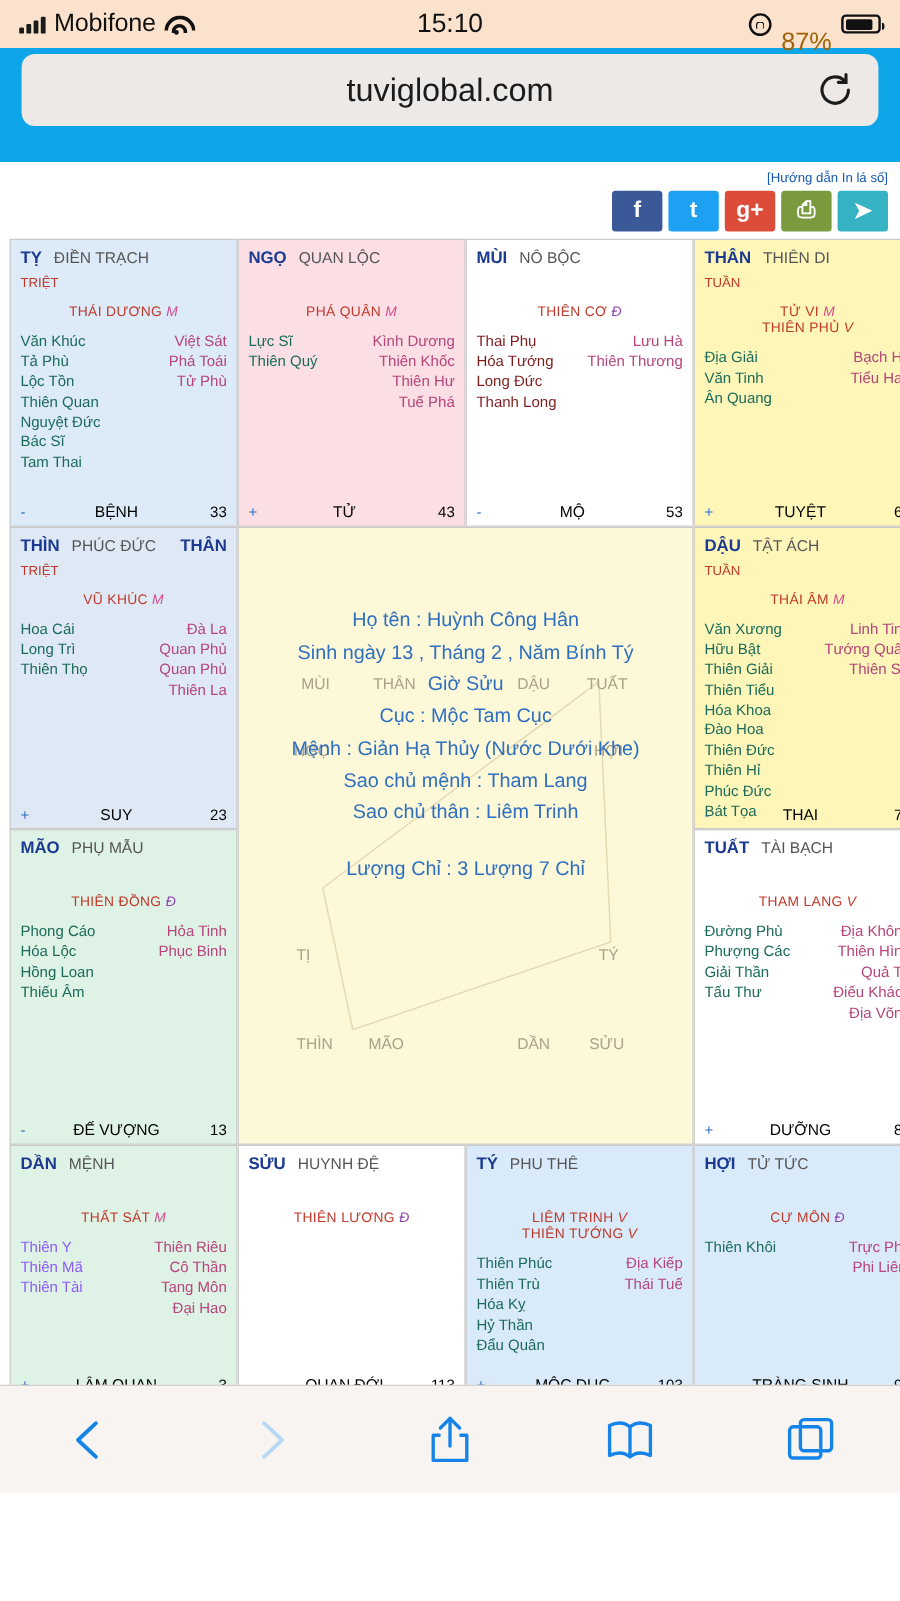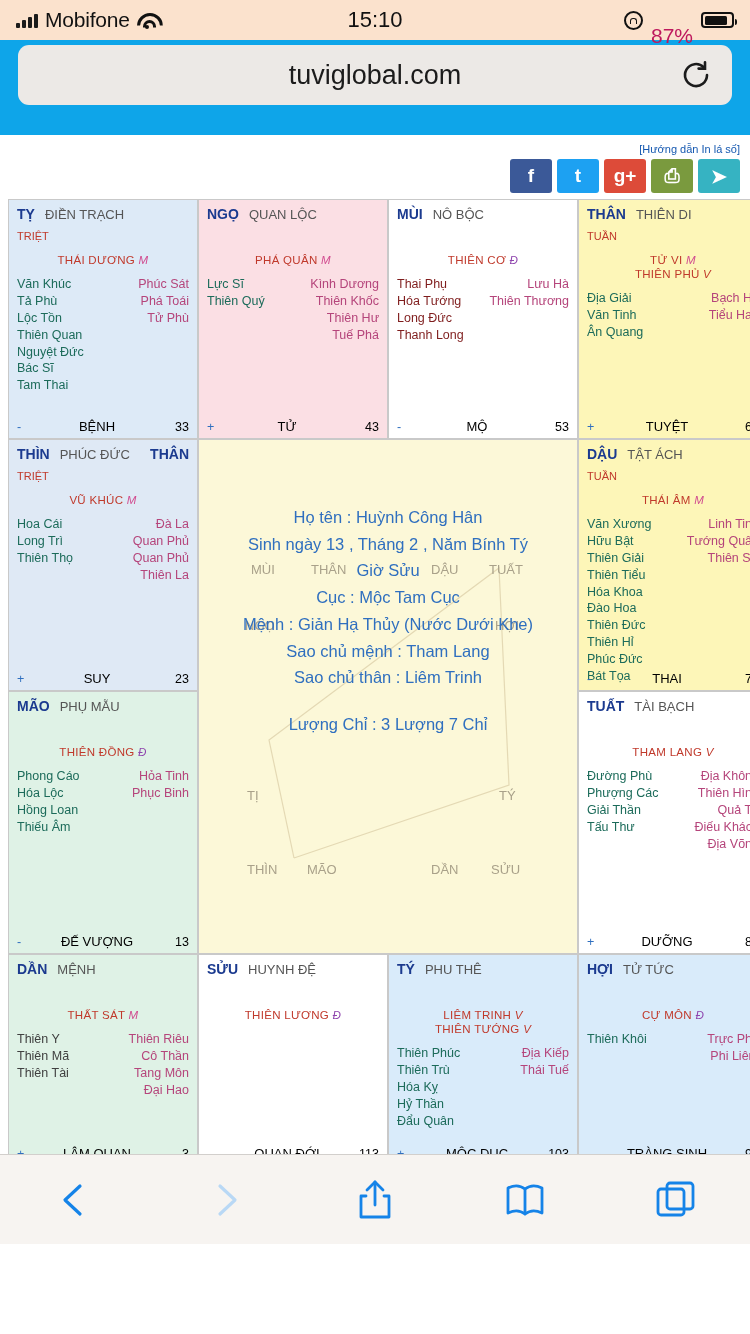--- a/index.html
+++ b/index.html
@@ -38,21 +38,21 @@
   .sb-time {
     position:absolute; left:50%; transform:translateX(-50%);
     font-size:22px; color:#111; font-weight:400;
   }
   .sb-right { margin-left:auto; display:flex; align-items:center; gap:8px; }
   .lock-circ {
     width:19px; height:19px; border:2px solid #111; border-radius:50%;
     display:flex; align-items:center; justify-content:center;
   }
   .lock-circ span { display:block; width:7px; height:6px; border:1.6px solid #111; border-bottom:none; border-radius:3px 3px 0 0; position:relative; top:1px;}
-  .sb-batt-pct { font-size:21px; color:#be185d;margin-top:32px; }
+  .sb-batt-pct { font-size:21px; color:#a16207;margin-top:32px; }
   .batt {
     width:33px; height:16px; border:2px solid #111; border-radius:4px; position:relative; padding:1.5px;
   }
   .batt::after{
     content:""; position:absolute; right:-5px; top:4.5px; width:2.5px; height:6px;
     background:#111; border-radius:0 2px 2px 0;
   }
   .batt i { display:block; height:100%; background:#111; border-radius:1.5px; }
 
   
@@ -195,21 +195,21 @@
           <div class="col" style="color:#1c6b5a">
             <span>Văn Khúc</span>
             <span>Tả Phù</span>
             <span>Lộc Tồn</span>
             <span>Thiên Quan</span>
             <span>Nguyệt Đức</span>
             <span>Bác Sĩ</span>
             <span>Tam Thai</span>
           </div>
           <div class="col" style="color:#b5457b;text-align:right">
-            <span>Phúc Sát</span>
+            <span>Việt Sát</span>
             <span>Phá Toái</span>
             <span>Tử Phù</span>
           </div>
         </div>
         <div class="footer">
           <span class="sign" style="color:#2f6fbf">-</span>
           <span class="mid">BỆNH</span>
           <span class="num">33</span>
         </div>
       </div>
@@ -401,21 +401,21 @@
         </div>
       </div>
       <div class="cell" style="grid-area: 4 / 1; background: rgb(223, 242, 230);">
         <div class="hdr">
           <span class="branch" style="color:#1b3a8f">DẦN</span>
           <span class="palace">MỆNH</span>
         </div>
         <div class="triet">&nbsp;</div>
         <div class="mainstar" style="color:#c0392b">THẤT SÁT <b style="color:#d14b8f">M</b></div>
         <div class="starcols">
-          <div class="col" style="color:#404040">
+          <div class="col" style="color:#8b5cf6">
             <span>Thiên Y</span>
             <span>Thiên Mã</span>
             <span>Thiên Tài</span>
           </div>
           <div class="col" style="color:#b5457b;text-align:right">
             <span>Thiên Riêu</span>
             <span>Cô Thần</span>
             <span>Tang Môn</span>
             <span>Đại Hao</span>
           </div>

